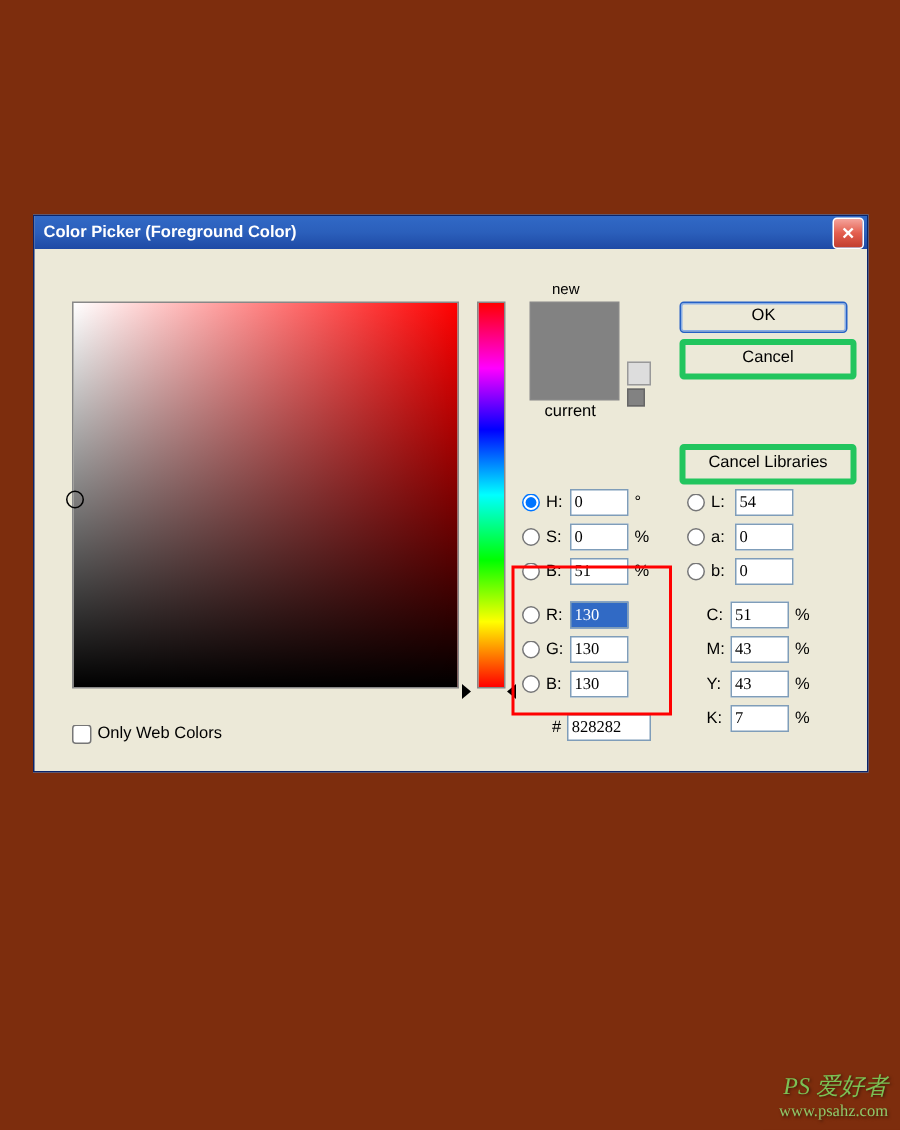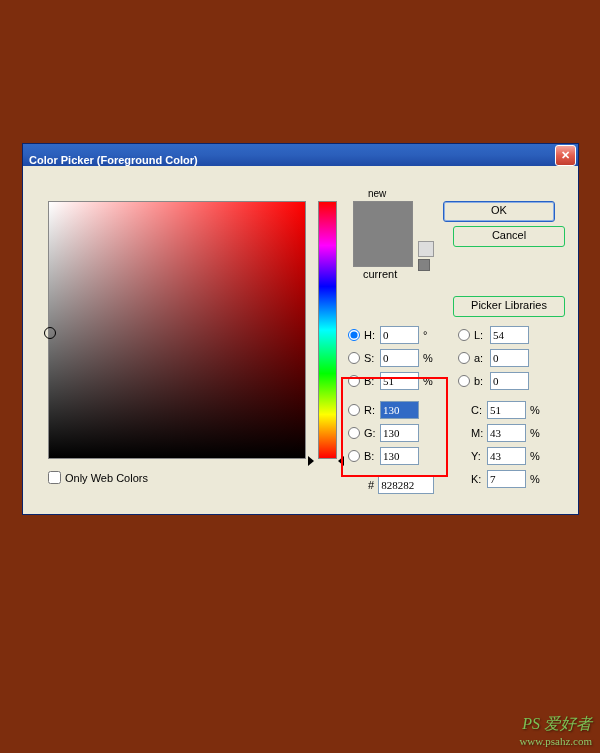--- a/index.html
+++ b/index.html
@@ -1,37 +1,37 @@
 <!DOCTYPE html>
 <html><head>
 <meta charset="utf-8">
 <style>
 body{margin:0;padding:0;width:600px;height:753px;background:#7d2d0d;font-family:Tahoma,sans-serif;font-size:11px;position:relative}
 .dialog{position:absolute;left:22px;top:143px;width:555px;height:370px;background:#ece9d8;border:1px solid #0a246a}
-.titlebar{height:22px;background:linear-gradient(to bottom,#3169c6 0%,#2b5fbb 50%,#1e4aa5 100%);display:flex;align-items:flex-end;padding:0 2px 0 6px;color:#fff;font-weight:bold;border-radius:0}
+.titlebar{height:22px;background:linear-gradient(to bottom,#3169c6 0%,#2b5fbb 50%,#1e4aa5 100%);display:flex;align-items:center;padding:0 2px 0 6px;color:#fff;font-weight:bold;border-radius:0}
 .titlebar-text{flex:1}
 .close-btn{width:19px;height:19px;background:linear-gradient(to bottom,#f5a49c,#e35e4e,#c13d2e);border:1px solid #fff;border-radius:3px;display:flex;align-items:center;justify-content:center;color:#fff;font-weight:bold;font-size:11px;cursor:pointer}
 .content{position:relative;padding:28px}
 .sat-field{position:absolute;left:25px;top:35px;width:256px;height:256px;background:linear-gradient(to bottom,transparent,#000),linear-gradient(to right,#fff,#f00);border:1px solid #888}
 .sat-marker{position:absolute;width:10px;height:10px;border:1px solid #000;border-radius:50%;left:-5px;top:125px}
 .hue-slider{position:absolute;left:295px;top:35px;width:17px;height:256px;background:linear-gradient(to bottom,#f00 0%,#f0f 17%,#00f 33%,#0ff 50%,#0f0 67%,#ff0 83%,#f00 100%);border:1px solid #888}
 .hue-arrow{position:absolute;left:285px;top:290px;width:0;height:0;border-top:5px solid transparent;border-bottom:5px solid transparent;border-left:6px solid #000}
 .hue-arrow2{position:absolute;left:315px;top:290px;width:0;height:0;border-top:5px solid transparent;border-bottom:5px solid transparent;border-right:6px solid #000}
 .preview{position:absolute;left:330px;top:35px;width:58px;height:64px;border:1px solid #888}
 .preview-new{height:32px;background:#828282}
 .preview-cur{height:32px;background:#828282}
 .lbl-new{position:absolute;left:345px;top:22px;font-size:10px}
 .lbl-cur{position:absolute;left:340px;top:102px;font-size:11px}
 .cube-icon{position:absolute;left:395px;top:75px;width:14px;height:14px;border:1px solid #999;background:#ddd}
 .swatch-icon{position:absolute;left:395px;top:93px;width:10px;height:10px;background:#828282;border:1px solid #666}
-.checkbox{position:absolute;left:25px;top:305px;display:flex;align-items:center;gap:4px}
+.checkbox{position:absolute;left:25px;top:317px;display:flex;gap:4px}
 .checkbox input{width:13px;height:13px;margin:0}
-.btn{position:absolute;width:110px;height:19px;background:#ece9d8;border:1px solid #22c55e;border-radius:3px;text-align:center;line-height:17px;cursor:pointer;font-size:11px}
+.btn{position:absolute;width:110px;height:19px;background:#ece9d8;border:4px solid #22c55e;border-radius:3px;text-align:center;line-height:17px;cursor:pointer;font-size:11px}
 .btn:focus,.btn.default{border:1px solid #2661c5;box-shadow:inset 0 0 0 1px #89ade4}
-.btn-ok{left:420px;top:35px}
+.btn-ok{left:430px;top:35px}
 .btn-cancel{left:430px;top:60px}
 .btn-add{left:430px;top:105px}
 .btn-lib{left:430px;top:130px}
 .radio-group{position:absolute;display:flex;align-items:center;gap:2px}
 .radio-group input[type=radio]{width:12px;height:12px;margin:0 2px 0 0}
 .radio-group label{width:14px}
 .num-input{width:33px;height:16px;border:1px solid #7f9db9;background:#fff;text-align:left;padding:0 2px;font-size:11px;font-family:Tahoma}
 .num-input.sel{background:#316ac5;color:#fff}
 .unit{margin-left:2px}
 .hex-row{position:absolute;left:345px;top:310px;display:flex;align-items:center;gap:4px}
@@ -62,21 +62,21 @@
     <div class="preview">
       <div class="preview-new"></div>
       <div class="preview-cur"></div>
     </div>
     <span class="lbl-cur">current</span>
     <div class="cube-icon"></div>
     <div class="swatch-icon"></div>
 
     <div class="btn btn-ok default">OK</div>
     <div class="btn btn-cancel">Cancel</div>
-    <div class="btn btn-lib">Picker Libraries</div>
+    <div class="btn btn-lib">Cancel Libraries</div>
 
     <div class="radio-group" style="left:325px;top:160px">
       <input type="radio" name="m" checked="" style="">
         <label>H:</label>
       <input class="num-input" value="0" style="">
         <span class="unit">°</span>
     </div>
     <div class="radio-group" style="left:325px;top:183px">
       <input type="radio" name="m" style="">
         <label>S:</label>

